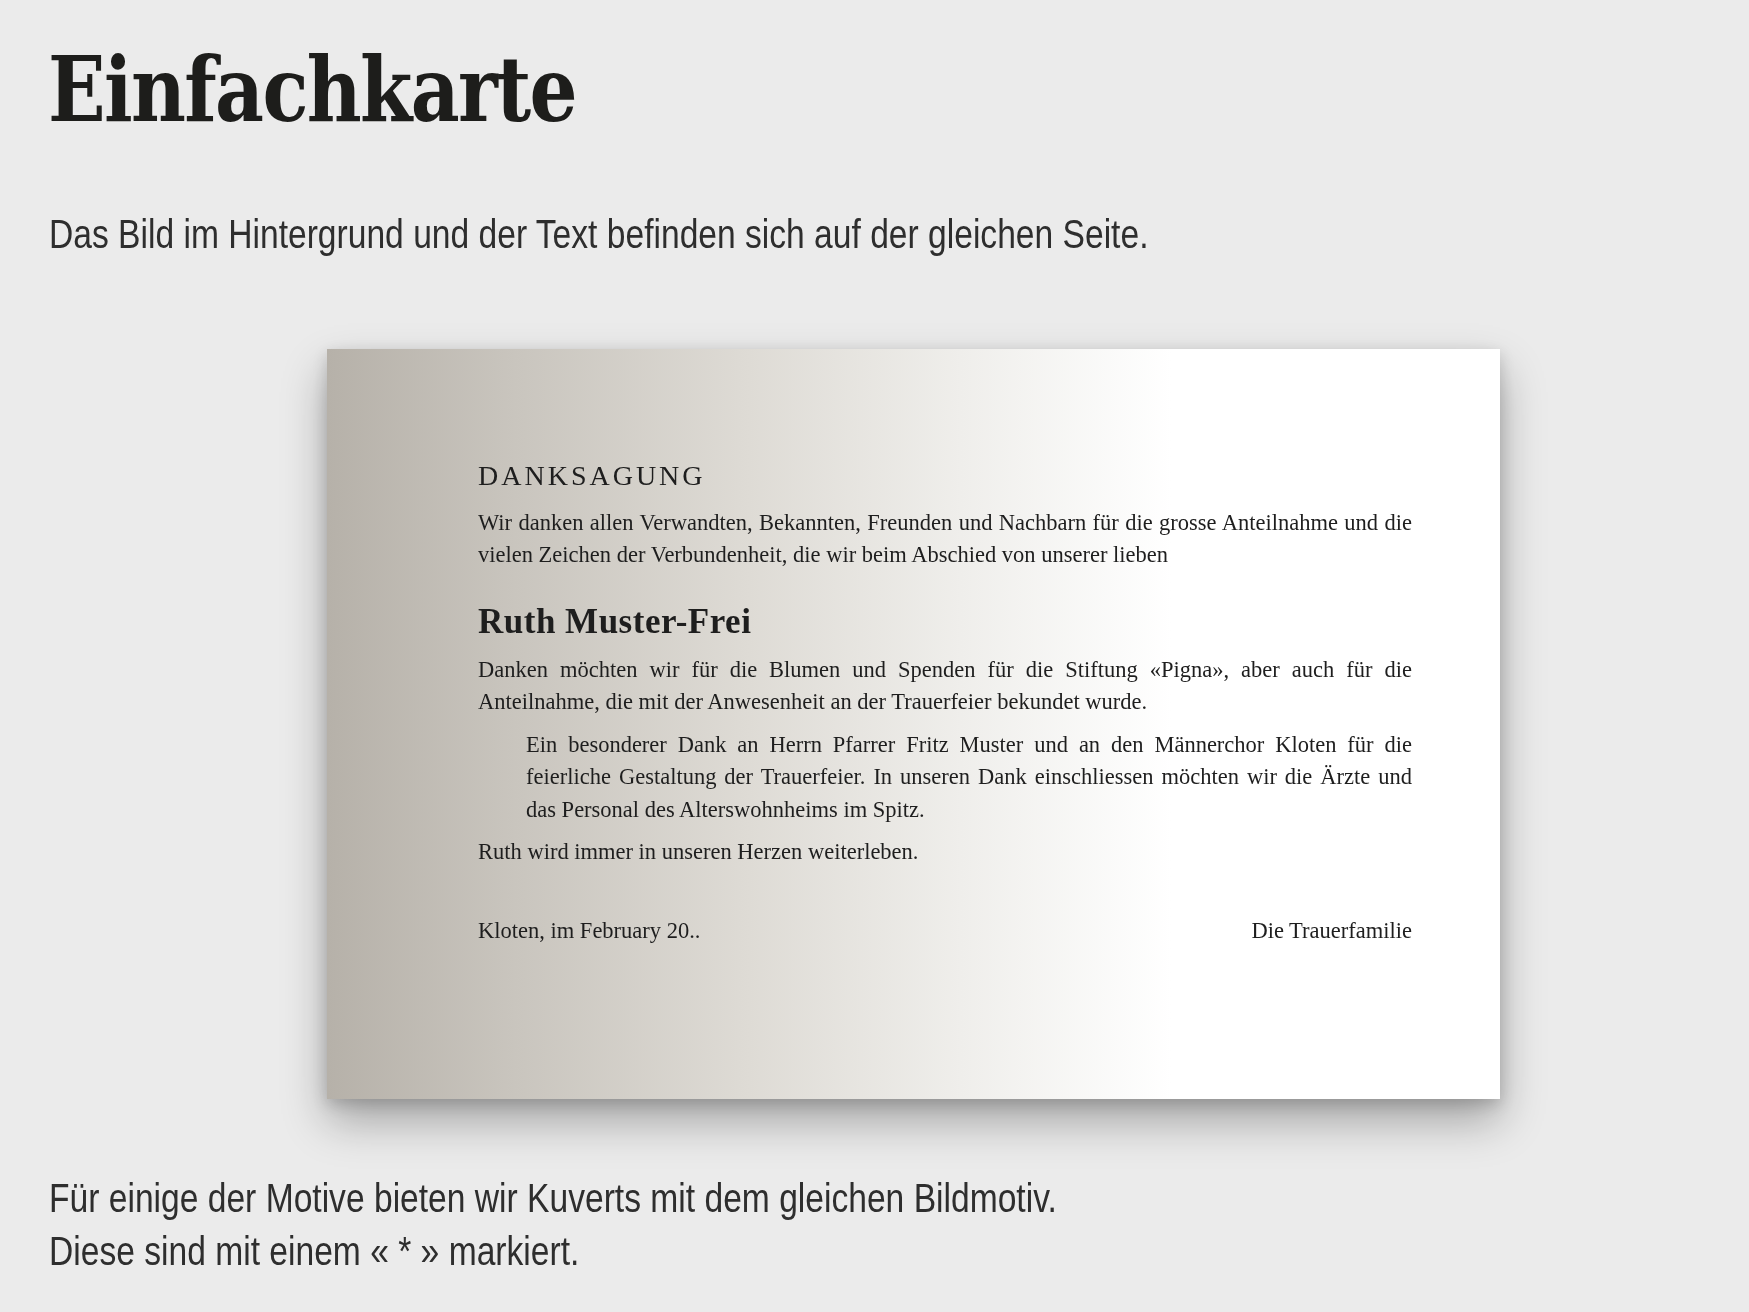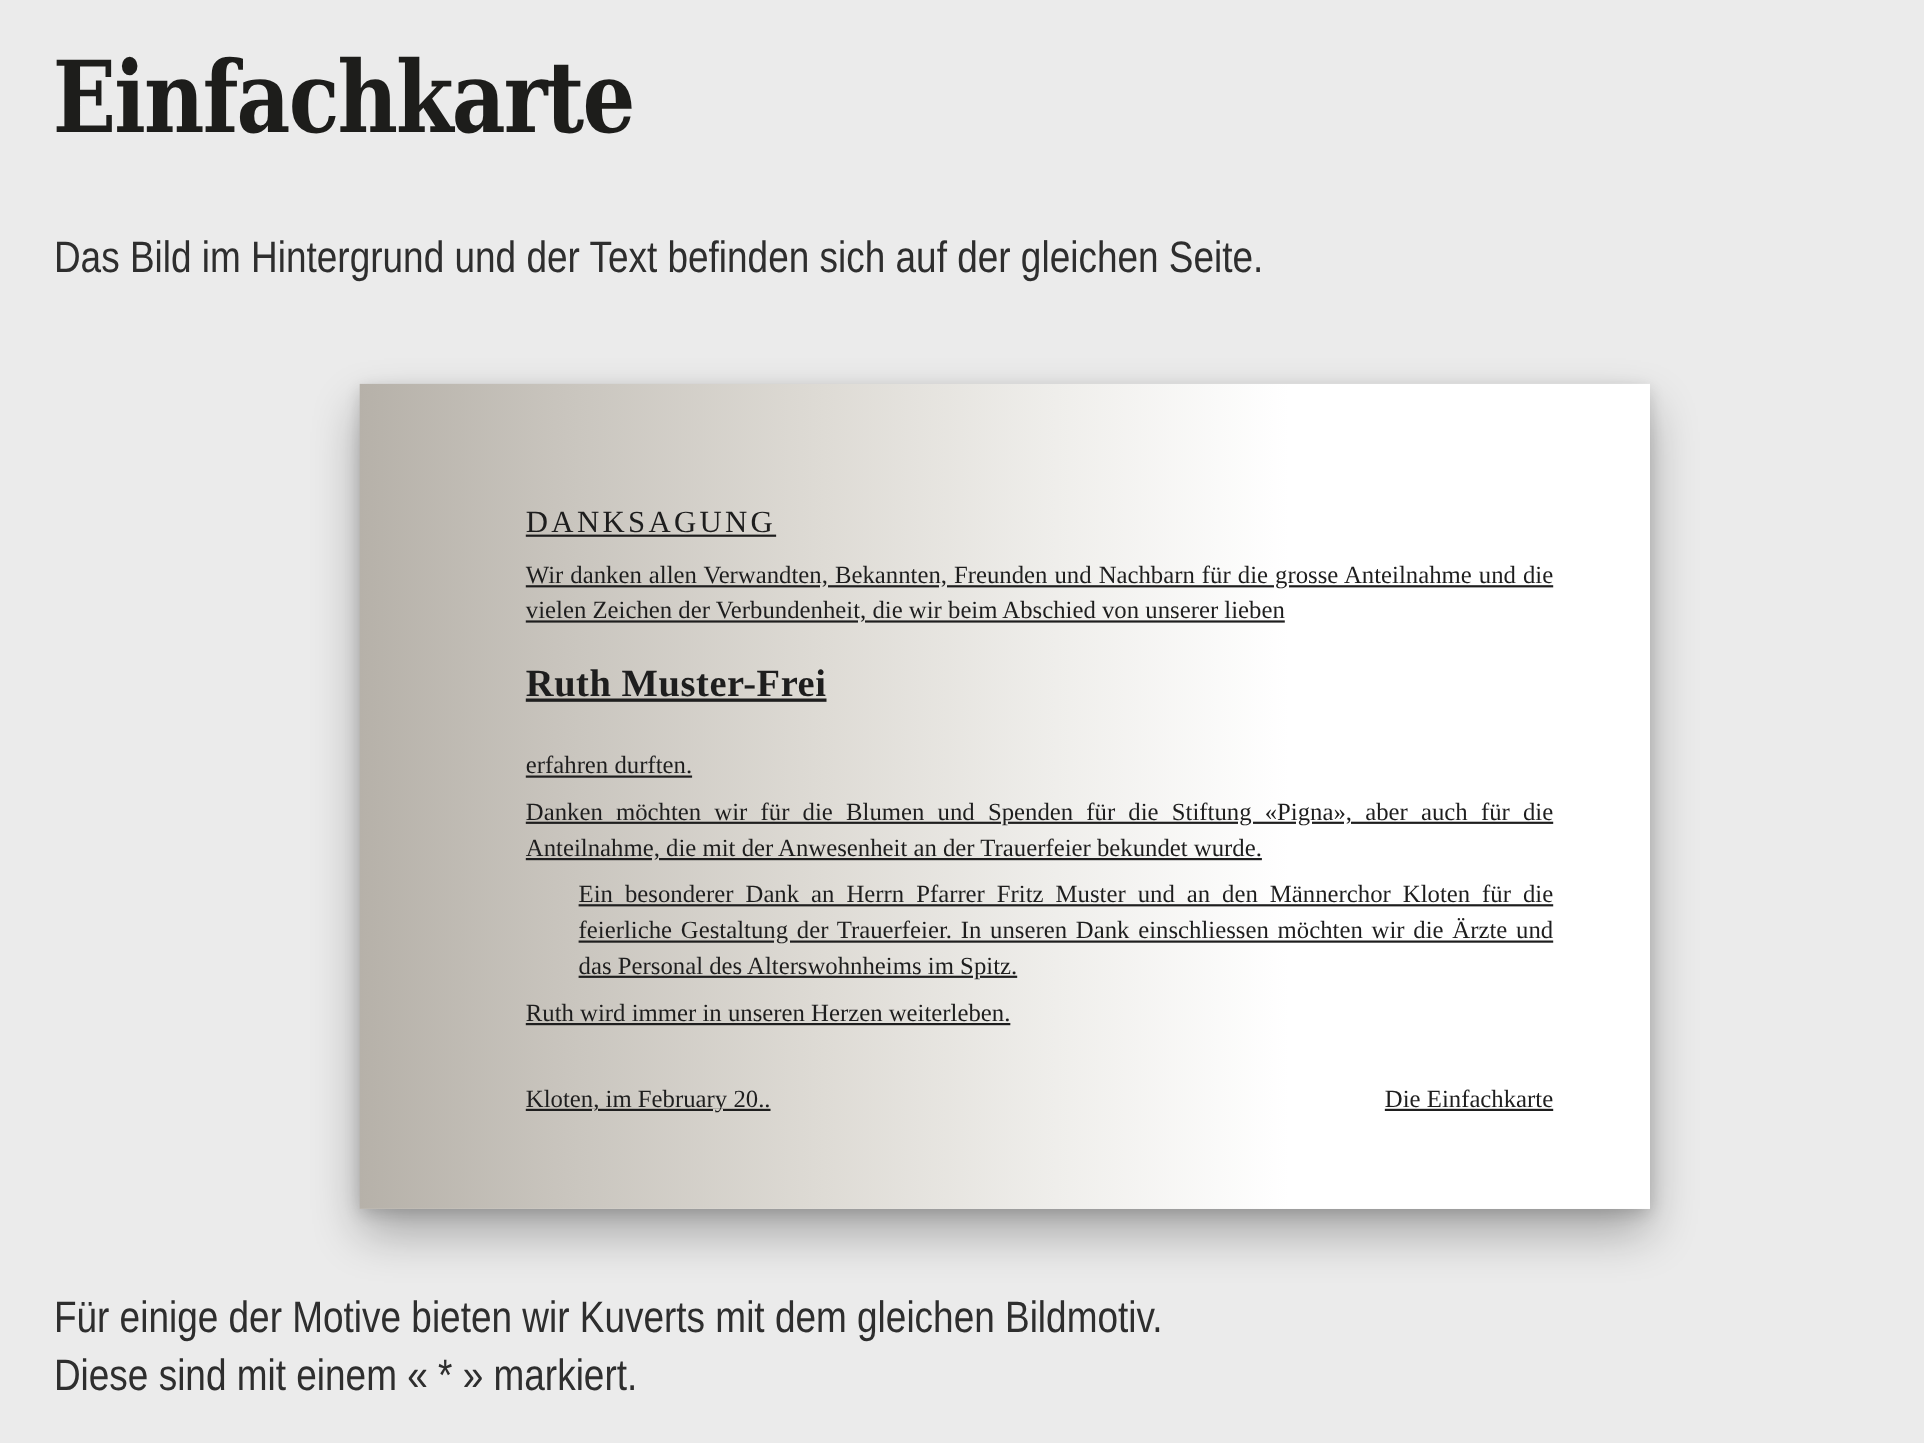--- a/index.html
+++ b/index.html
@@ -57,21 +57,20 @@
       var(--card-grad-end, #ffffff) 100%);
     box-shadow: 0 22px 42px rgba(0,0,0,0.30), 0 5px 14px rgba(0,0,0,0.16);
   }
   .card-content {
     position: absolute;
     left: 151px;
     right: 88px;
     top: 0;
     font-family: "Liberation Serif", serif;
     color: var(--card-text, #1e1e1e);
-    text-decoration: underline;
   }
   .card-heading {
     margin-top: 112px;
     font-size: 28px;
     line-height: 1.1;
     letter-spacing: 3px;
     font-weight: 400;
   }
   .card-p {
     font-size: 22.5px;
@@ -114,27 +113,26 @@
 
 <h1 class="page-title">Einfachkarte</h1>
 
 <div class="page-subtitle">Das Bild im Hintergrund und der Text befinden sich auf der gleichen Seite.</div>
 
 <div class="card-preview">
   <div class="card-content">
     <div class="card-heading">DANKSAGUNG</div>
     <p class="card-p card-p1 justified">Wir danken allen Verwandten, Bekannten, Freunden und Nachbarn für die grosse Anteilnahme und die vielen Zeichen der Verbundenheit, die wir beim Abschied von unserer lieben</p>
     <div class="deceased-name">Ruth Muster-Frei</div>
-    <p class="card-p card-p2">erfahren durften.</p>
     <p class="card-p card-p3 justified">Danken möchten wir für die Blumen und Spenden für die Stiftung «Pigna», aber auch für die Anteilnahme, die mit der Anwesenheit an der Trauerfeier bekundet wurde.</p>
     <p class="card-p card-p4 justified">Ein besonderer Dank an Herrn Pfarrer Fritz Muster und an den Männerchor Kloten für die feierliche Gestaltung der Trauerfeier. In unseren Dank einschliessen möchten wir die Ärzte und das Personal des Alterswohnheims im Spitz.</p>
     <p class="card-p card-p5">Ruth wird immer in unseren Herzen weiterleben.</p>
     <div class="card-sign-row">
       <span>Kloten, im February 20..</span>
-      <span>Die Einfachkarte</span>
+      <span>Die Trauerfamilie</span>
     </div>
   </div>
 </div>
 
 <div class="footer-note">
   <div>Für einige der Motive bieten wir Kuverts mit dem gleichen Bildmotiv.</div>
   <div>Diese sind mit einem « * » markiert.</div>
 </div>
 
 </body></html>

